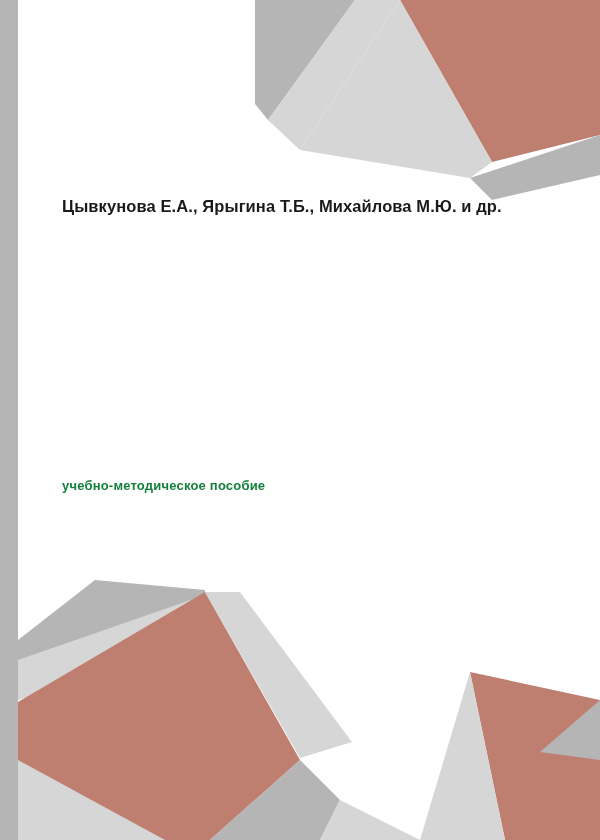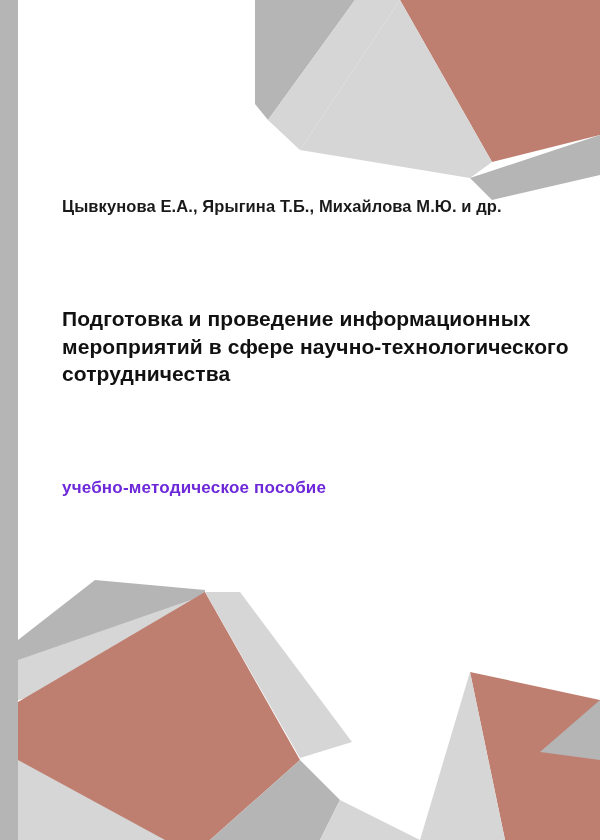--- a/index.html
+++ b/index.html
@@ -56,23 +56,23 @@
     font-weight: bold;
     color: #111111;
     line-height: 1.32;
     letter-spacing: 0.1px;
   }
   .subtitle {
     position: absolute;
     left: 62px;
     top: 478px;
     width: 460px;
-    font-size: 17px;
+    font-size: 13px;
     font-weight: bold;
-    color: #6d28d9;
+    color: #15803d;
     letter-spacing: 0.2px;
   }
   .year {
     position: absolute;
     left: 372px;
     top: 700px;
     font-size: 33px;
     font-weight: bold;
     color: #111111;
     letter-spacing: 0.5px;
@@ -102,17 +102,16 @@
     <polygon points="470,672 600,700 600,840 505,840" fill="#bf7f70"></polygon>
     <polygon points="470,672 505,840 420,840" fill="#d6d6d6"></polygon>
     <polygon points="600,700 600,760 540,752" fill="#b5b5b5"></polygon>
     <polygon points="340,800 420,840 320,840" fill="#d6d6d6"></polygon>
   </svg>
 
   <div class="spine"></div>
 
   <div class="content">
     <div class="authors">Цывкунова Е.А.,  Ярыгина Т.Б.,  Михайлова М.Ю. и др.</div>
-    <div class="title">Подготовка и проведение информационных мероприятий в сфере научно-технологического сотрудничества</div>
     <div class="subtitle">учебно-методическое пособие</div>
   </div>
 
 </div>
 
 </body></html>

